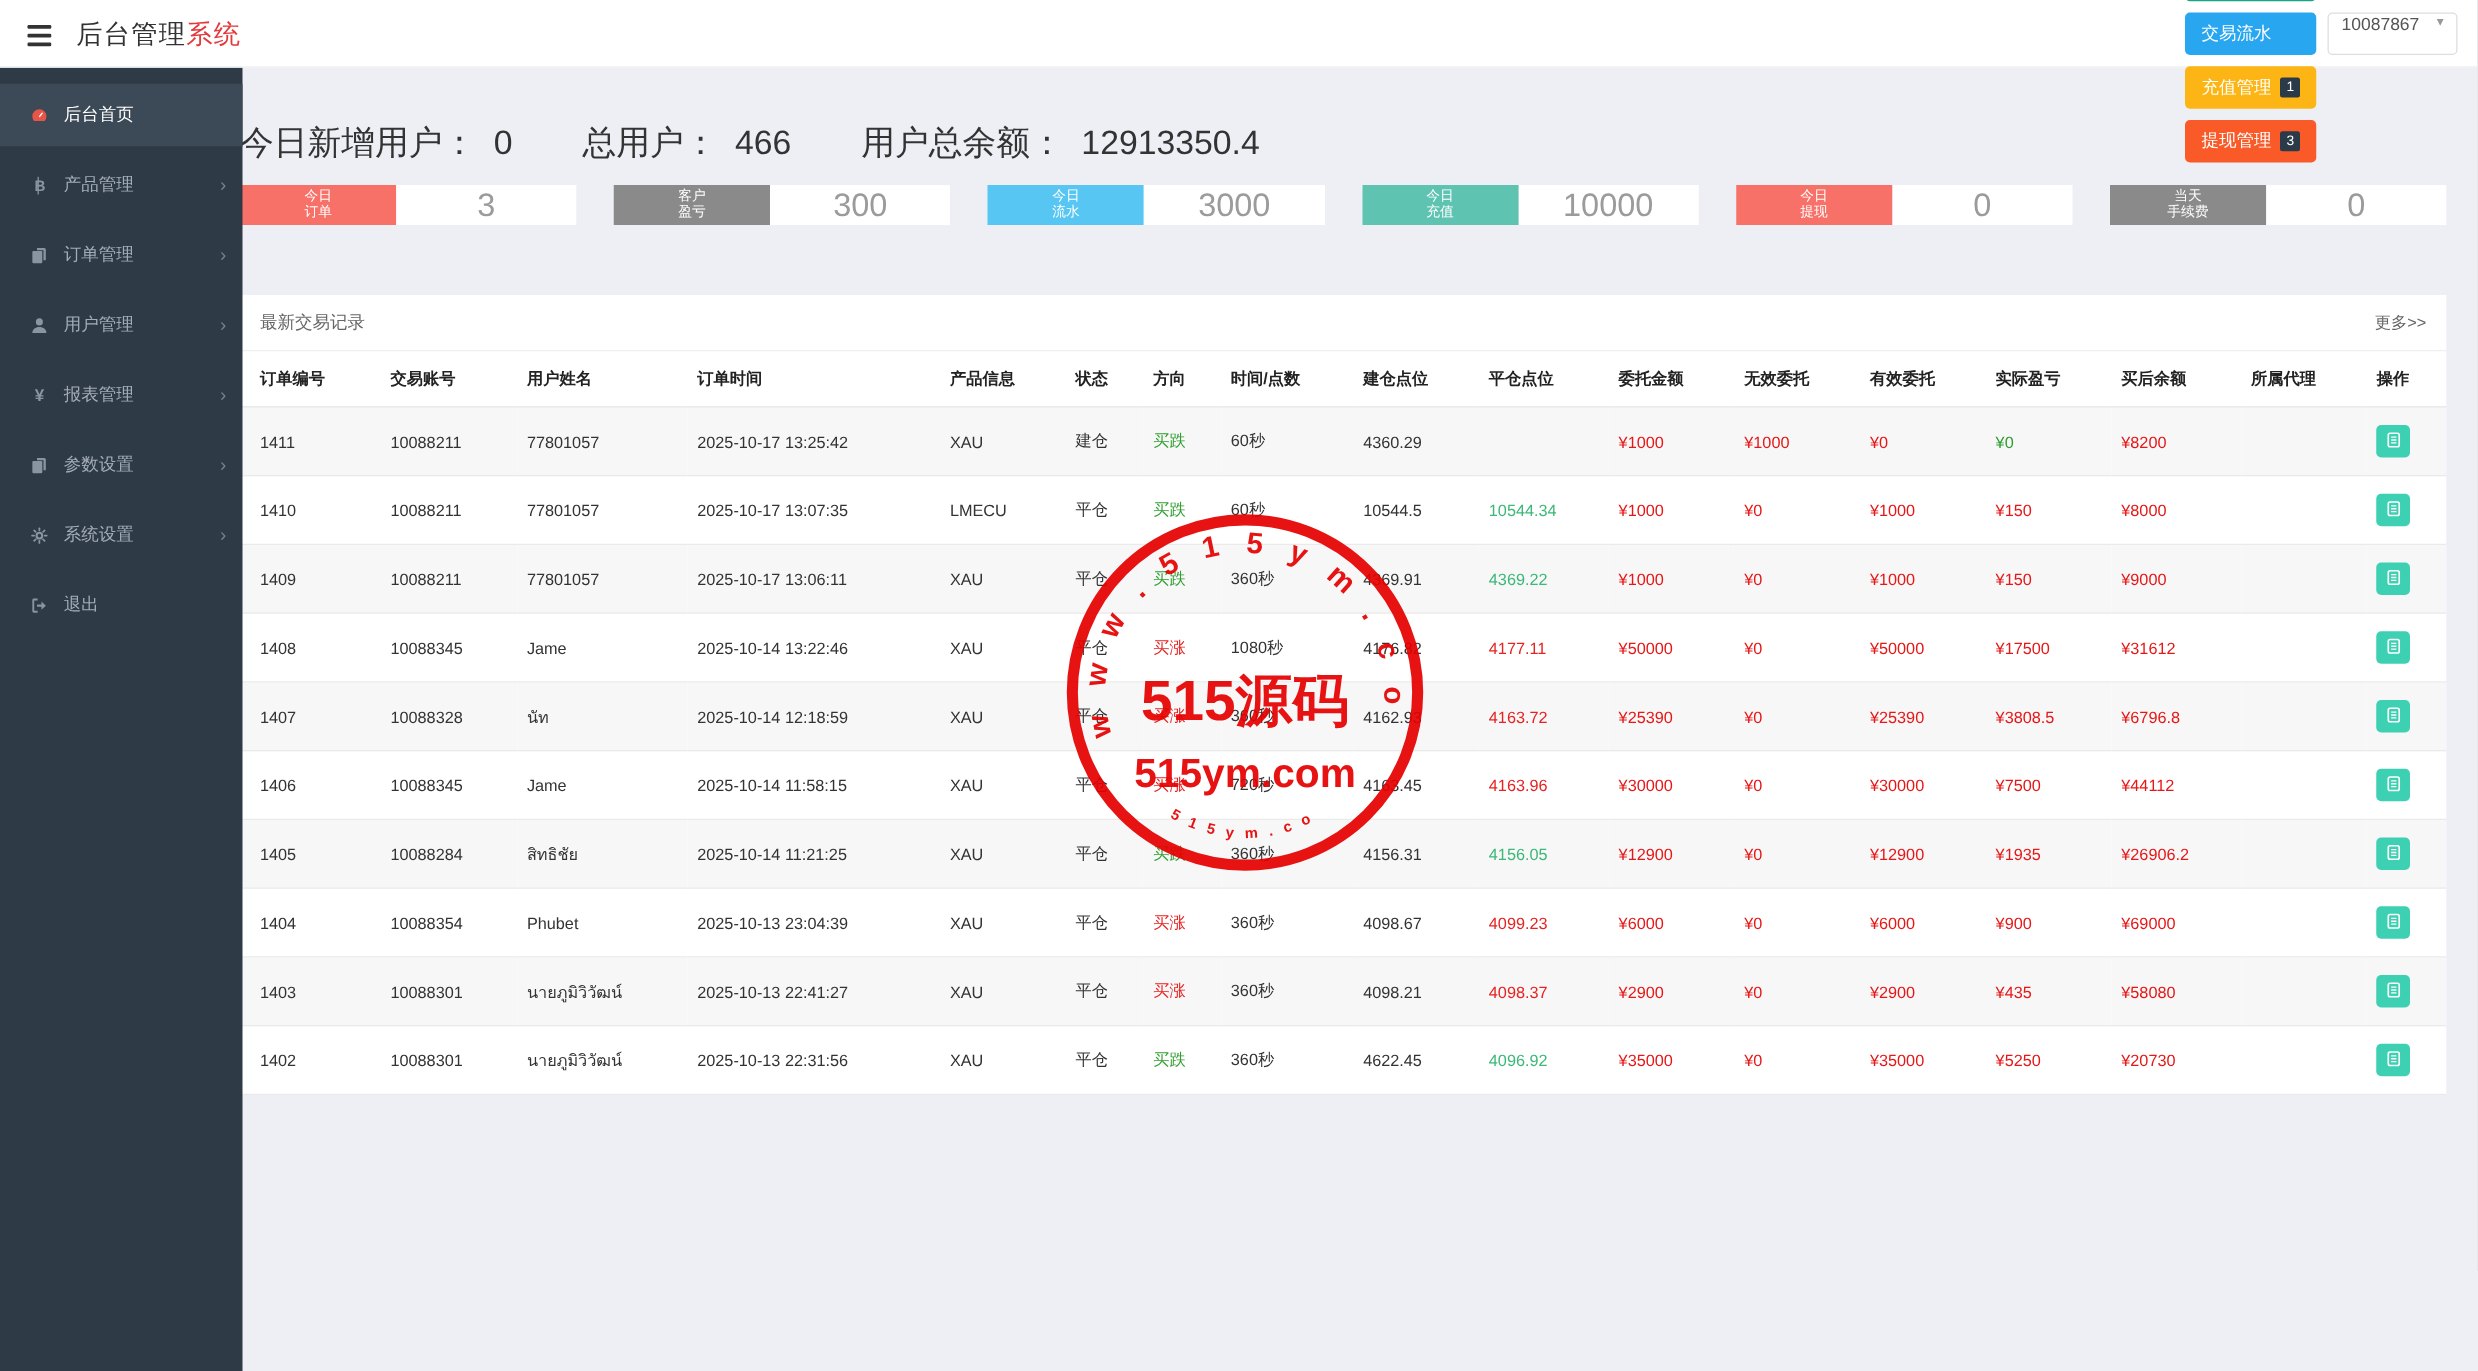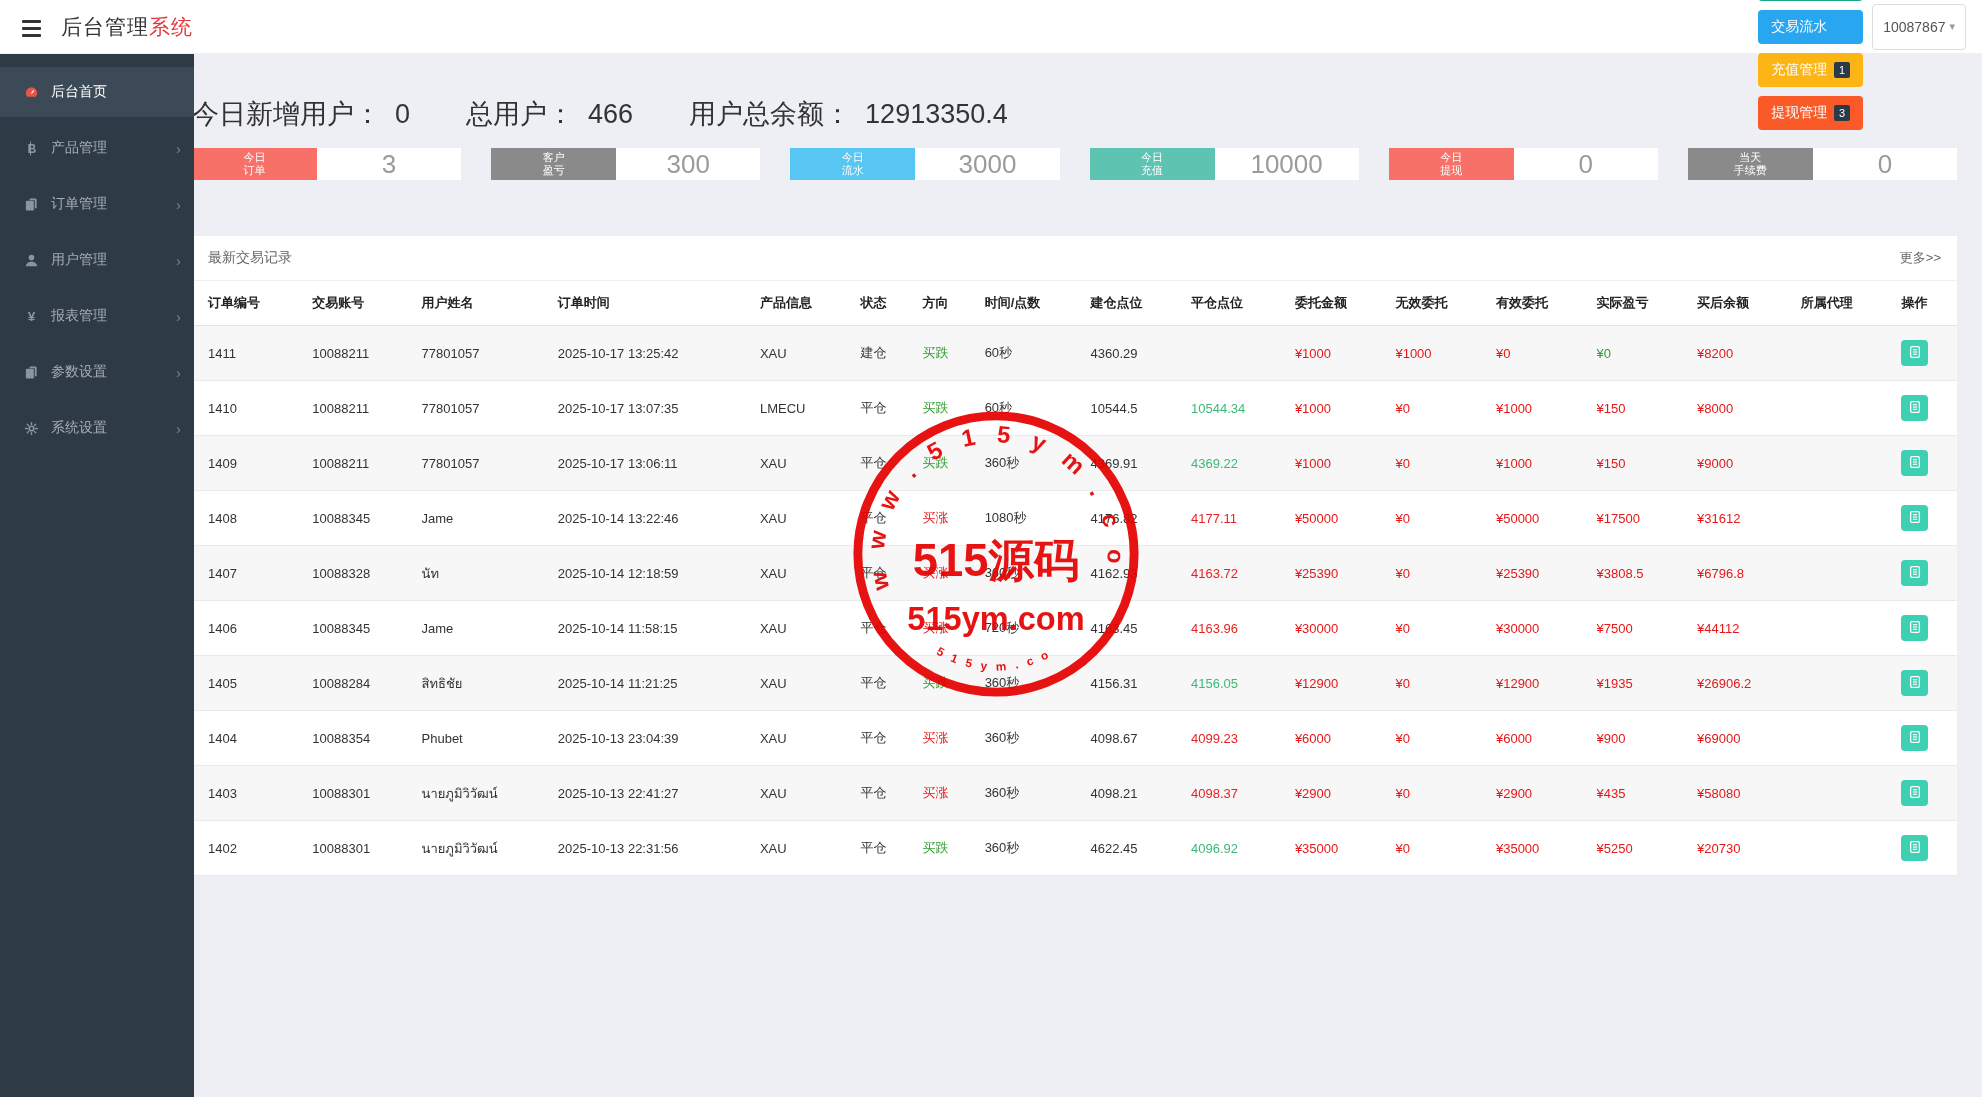--- a/index.html
+++ b/index.html
@@ -18,22 +18,22 @@
   .h-right { display:flex; align-items:center; gap:9px; padding-right:16px; }
   .hbtn { height:34px; border:none; border-radius:4px; padding:0 13px; font-size:14px; color:#fff;
     display:flex; align-items:center; gap:7px; cursor:pointer; font-family:inherit; }
   .hbtn.outline { background:#fff; border:1px solid #ccc; color:#666; }
   .hbtn.green  { background:#18a689; }
   .hbtn.blue   { background:#29a6f0; }
   .hbtn.yellow { background:#fdb515; }
   .hbtn.orange { background:#f95a28; }
   .hbadge { background:#2b3a48; color:#fff; font-size:11px; min-width:16px; height:16px;
     line-height:16px; text-align:center; border-radius:2px; padding:0 2px; }
-  .account-box { height:46px; border:1px solid #ddd; border-radius:4px; background:#fff;
-    display:flex; align-items:center; gap:4px; padding:0 10px; color:#555; font-size:14px; cursor:pointer; }
+  .account-box { height:34px; border:1px solid #ddd; border-radius:4px; background:#fff;
+    display:flex; align-items:flex-start; gap:14px; padding:0 10px; color:#555; font-size:14px; cursor:pointer; }
   .caret { color:#999; font-size:11px; }
 
   
   .sidebar { position:absolute; top:54px; left:0; bottom:0; width:194px; background:#2f3a47; padding-top:13px; z-index:4; }
   .side-item { position:relative; height:50px; display:flex; align-items:center; gap:11px;
     padding-left:22px; color:#a3adb8; font-size:14px; cursor:pointer; margin-bottom:6px; }
   .side-item .s-icon { width:18px; display:flex; align-items:center; justify-content:center; color:#8a95a2; }
   .side-item .s-icon svg { width:15px; height:15px; }
   .side-item.active { background:#3c4956; color:#fff; }
   .side-item.active .s-icon { color:#e85448; }
@@ -194,20 +194,29 @@
                 <rect x="7.25" y="11.8" width="1.5" height="3.2" rx=".6"></rect>
                 <rect x="1" y="7.25" width="3.2" height="1.5" rx=".6"></rect>
                 <rect x="11.8" y="7.25" width="3.2" height="1.5" rx=".6"></rect>
               </g>
               <path d="M8 4.7A3.3 3.3 0 1 0 8 11.3 3.3 3.3 0 0 0 8 4.7zm0 1.8a1.5 1.5 0 1 1 0 3 1.5 1.5 0 0 1 0-3z"></path>
             </g>
           </svg>
         </span>
         <span>系统设置</span>
         <span class="side-chevron">›</span>
+      </div>
+      <div class="side-item">
+        <span class="s-icon">
+          <svg viewBox="0 0 16 16">
+            <path d="M6.5 2H3.2A1.2 1.2 0 0 0 2 3.2v9.6A1.2 1.2 0 0 0 3.2 14h3.3v-1.6H3.6V3.6h2.9z" fill="currentColor"></path>
+            <path d="M9.8 4.4 13.5 8l-3.7 3.6V9H6V7h3.8z" fill="currentColor"></path>
+          </svg>
+        </span>
+        <span>退出</span>
       </div>
     </aside>
 
   <main class="main">
     <div class="headline" id="headline">
         <span class="hl-item">
           <span class="hl-label">今日新增用户：</span>
           <span class="hl-value">0</span>
         </span>
         <span class="hl-item">

